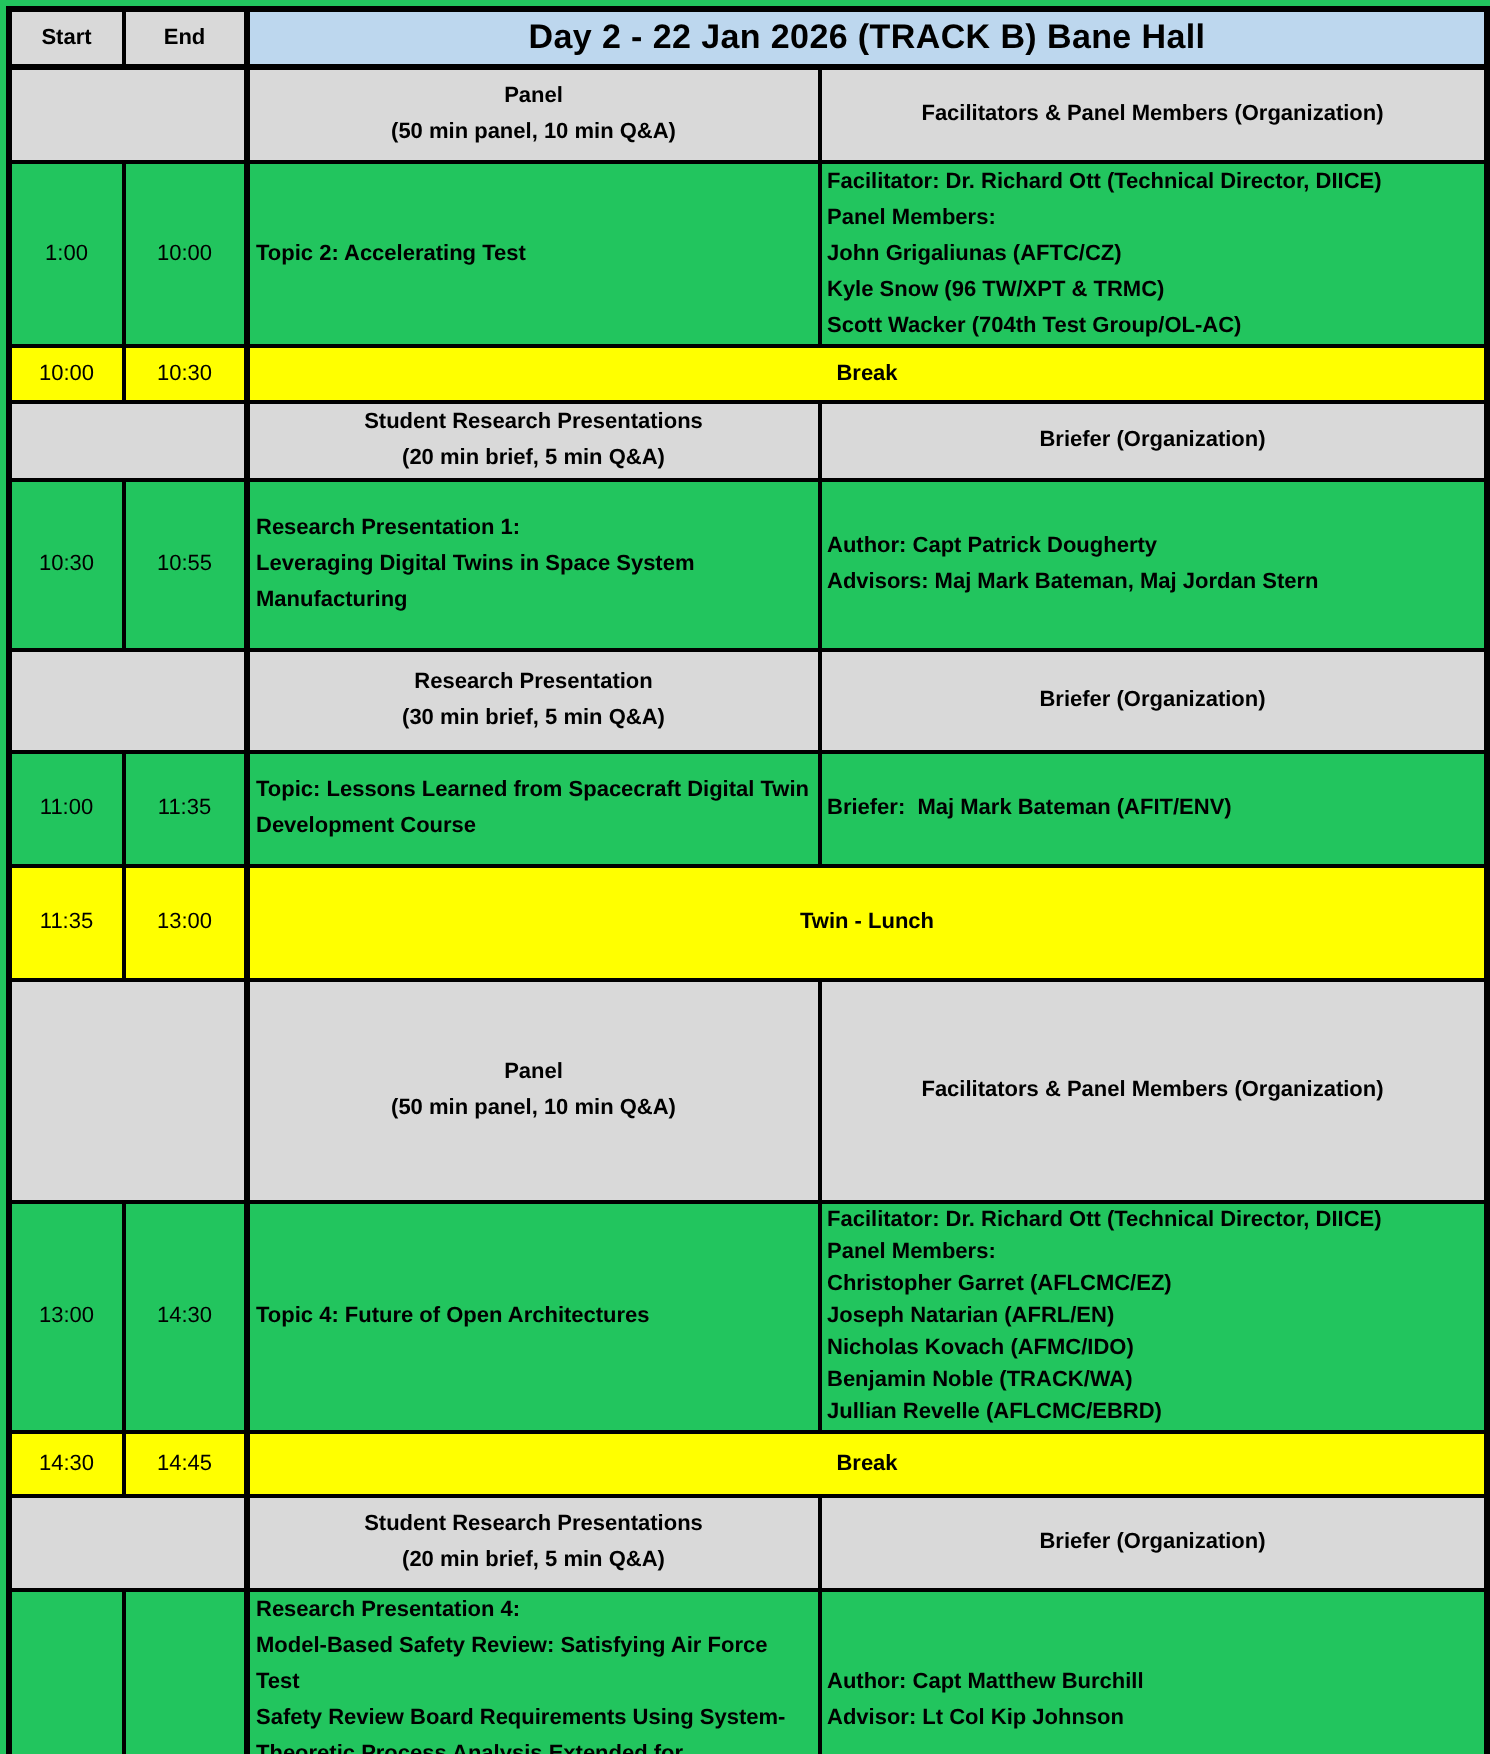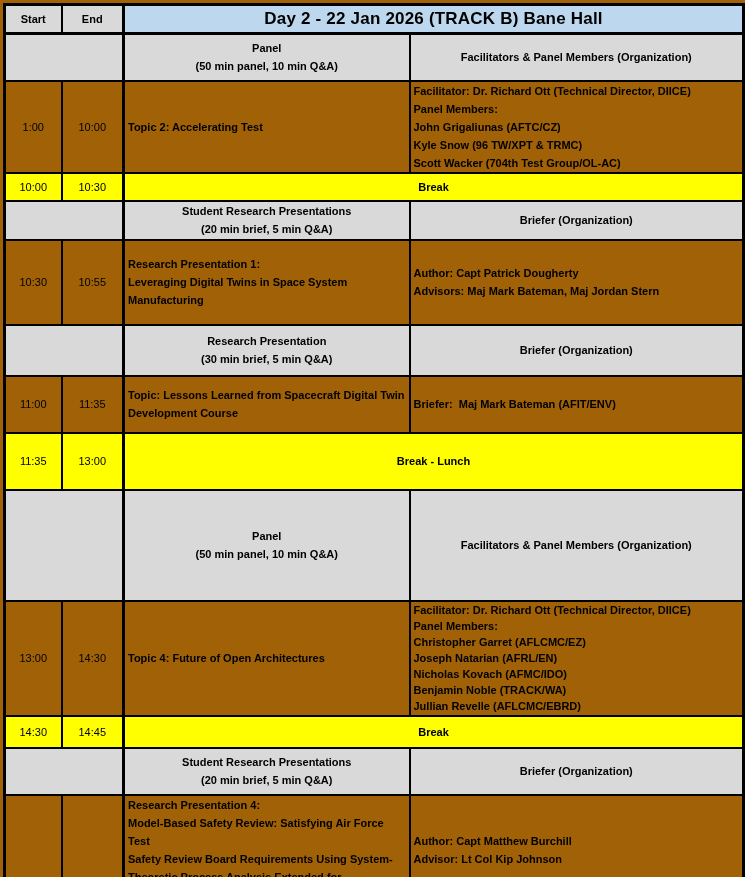--- a/index.html
+++ b/index.html
@@ -1,18 +1,18 @@
 <!DOCTYPE html>
 <html style="--blue: #BDD7EE; --gray: #D9D9D9; --yellow: #FFFF00;"><head>
 <meta charset="utf-8">
 <style>
   html, body { margin: 0; padding: 0; }
   .page {
     width: 745px; height: 877px; overflow: hidden;
-    background: #a16207; position: relative;
+    background: #22c55e; position: relative;
     font-family: "Liberation Sans", sans-serif;
   }
   table.sched {
     border-collapse: collapse; table-layout: fixed;
     width: 739px; margin: 3px 0 0 3px;
     border: 3px solid #000;
   }
   td {
     border: 2px solid #000;
     padding: 0 3px;
@@ -123,21 +123,21 @@
             <span class="ln">Topic: Lessons Learned from Spacecraft Digital Twin</span>
             <span class="ln">Development Course</span>
           </td>
           <td class="people">
             <span class="ln">Briefer:  Maj Mark Bateman (AFIT/ENV)</span>
           </td>
         </tr>
         <tr class="r-break" style="height: 57px;">
           <td class="time">11:35</td>
           <td class="time">13:00</td>
-          <td class="break-label c-topic" colspan="2">Break - Lunch</td>
+          <td class="break-label c-topic" colspan="2">Twin - Lunch</td>
         </tr>
         <tr class="r-section" style="height: 111px;">
           <td class="" colspan="2"></td>
           <td class="sec-head c-topic">
             <span class="ln">Panel</span>
             <span class="ln">(50 min panel, 10 min Q&amp;A)</span>
           </td>
           <td class="sec-head">Facilitators &amp; Panel Members (Organization)</td>
         </tr>
         <tr class="r-session" style="height: 115px; --plh: 16px;">

